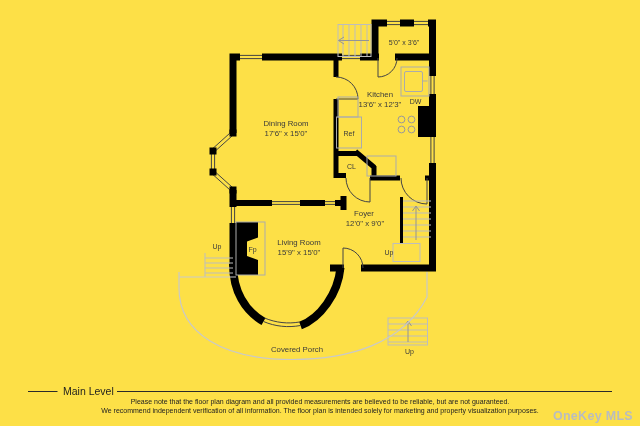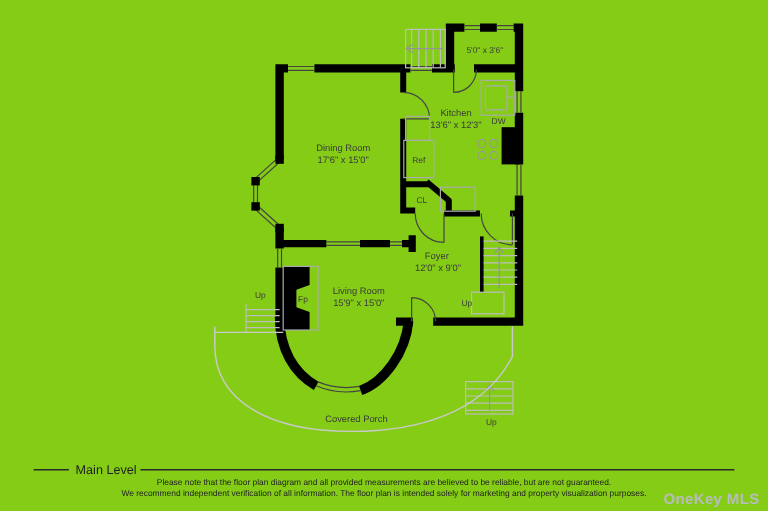--- a/index.html
+++ b/index.html
@@ -1,16 +1,16 @@
 <!DOCTYPE html>
 <html><head>
 <meta charset="utf-8">
 <style>
   html,body{margin:0;padding:0;background:#ffffff;}
-  .stage{position:relative;width:640px;height:426px;background:#84cc16;overflow:hidden;}
+  .stage{position:relative;width:640px;height:426px;background:#fde047;overflow:hidden;}
   svg{position:absolute;left:0;top:0;}
   .t{font-family:"Liberation Sans",sans-serif;fill:#3a3a3a;}
   .room-name,.room-dims{font-size:7.8px;}
   .fix{font-size:7px;}
   .dims-small{font-size:7px;}
   .lvl{font-size:10.5px;fill:#1e1e1e;}
   .disc{font-size:7px;fill:#222;}
   .wm{font-size:12.5px;fill:#b9bcbf;font-weight:bold;letter-spacing:.3px;}
   .wall{stroke:#000;fill:none;}
   .thin{stroke:#444;stroke-width:1;fill:none;}

